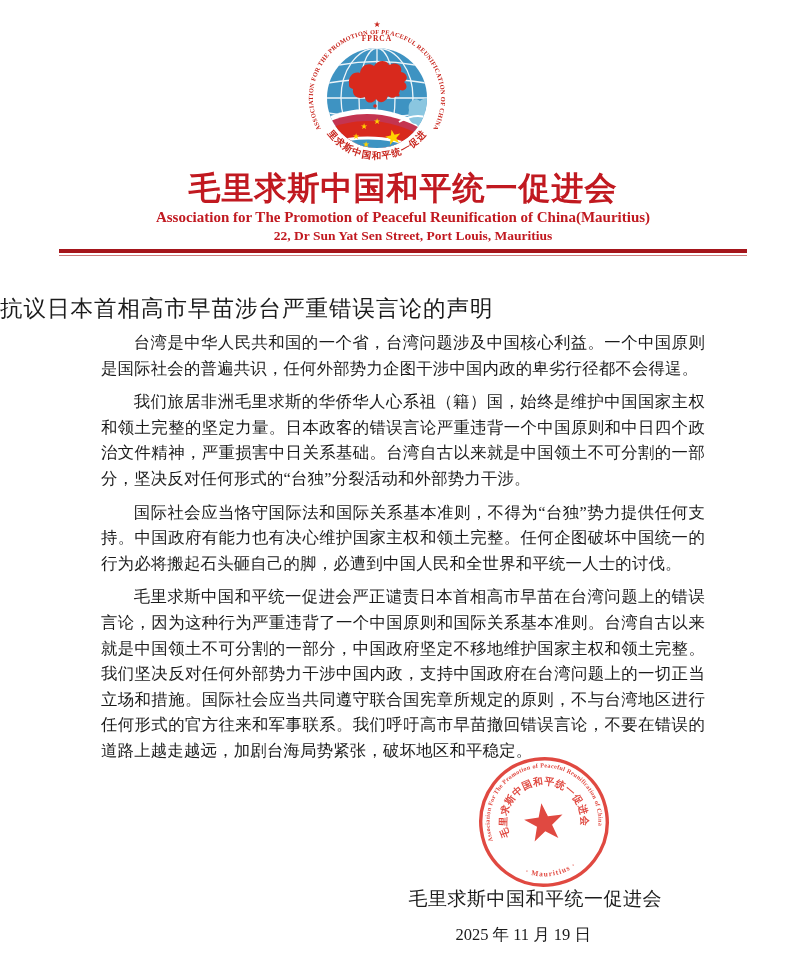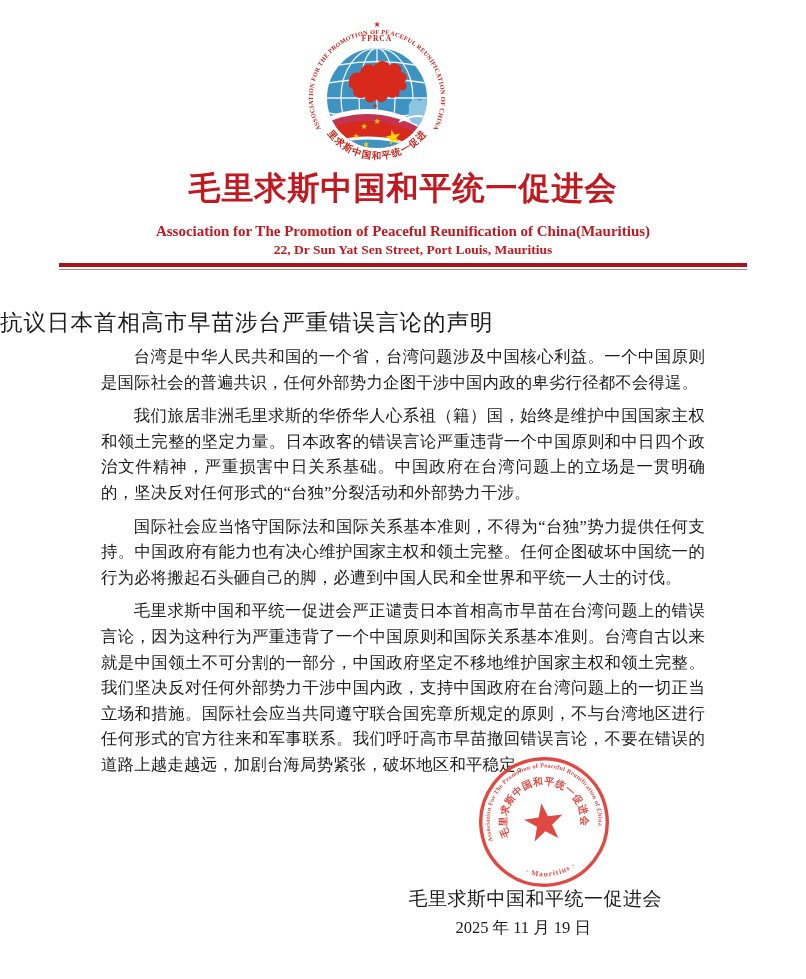--- a/index.html
+++ b/index.html
@@ -24,21 +24,21 @@
     font-family:"Liberation Sans","DejaVu Sans",sans-serif;
     font-weight:bold;
     font-size:32px;line-height:40px;
     color:#C11920;
     letter-spacing:1px;
   }
   .org-en{
     text-align:center;
     font-weight:bold;
     font-size:15px;line-height:19px;
-    margin-top:14px;
+    margin-top:0;
     color:#C11920;
   }
   .org-addr{
     text-align:center;
     font-weight:bold;
     font-size:13.5px;line-height:17px;
     color:#C11920;
     padding-left:20px;
   }
   .divider{
@@ -79,21 +79,21 @@
     position:absolute;
     right:144px;top:886px;
     text-align:center;
   }
   .sig-name{
     font-size:19px;line-height:26px;
     letter-spacing:0.5px;
     color:#1b1b1b;
   }
   .sig-date{
-    margin-top:5px;
+    margin-top:12px;
     font-size:16.5px;line-height:22px;
     color:#1b1b1b;
     padding-right:24px;
   }
   svg{font-family:"Liberation Serif","DejaVu Serif",serif;}
 </style>
 </head>
 <body>
 
 <div class="page">
@@ -168,21 +168,21 @@
     <h1 class="org-zh">毛里求斯中国和平统一促进会</h1>
     <div class="org-en">Association for The Promotion of Peaceful Reunification of China(Mauritius)</div>
     <div class="org-addr">22, Dr Sun Yat Sen Street, Port Louis, Mauritius</div>
     <div class="divider"></div>
   </header>
 
   <main>
     <h2 class="doc-title">抗议日本首相高市早苗涉台严重错误言论的声明</h2>
     <div class="body-text">
       <p>台湾是中华人民共和国的一个省，台湾问题涉及中国核心利益。一个中国原则是国际社会的普遍共识，任何外部势力企图干涉中国内政的卑劣行径都不会得逞。</p>
-      <p>我们旅居非洲毛里求斯的华侨华人心系祖（籍）国，始终是维护中国国家主权和领土完整的坚定力量。日本政客的错误言论严重违背一个中国原则和中日四个政治文件精神，严重损害中日关系基础。中国政府在台湾问题上的立场是一贯明确的，坚决反对任何形式的“台独”分裂活动和外部势力干涉。</p>
+      <p>我们旅居非洲毛里求斯的华侨华人心系祖（籍）国，始终是维护中国国家主权和领土完整的坚定力量。日本政客的错误言论严重违背一个中国原则和中日四个政治文件精神，严重损害中日关系基础。台湾自古以来就是中国领土不可分割的一部分，坚决反对任何形式的“台独”分裂活动和外部势力干涉。</p>
       <p>国际社会应当恪守国际法和国际关系基本准则，不得为“台独”势力提供任何支持。中国政府有能力也有决心维护国家主权和领土完整。任何企图破坏中国统一的行为必将搬起石头砸自己的脚，必遭到中国人民和全世界和平统一人士的讨伐。</p>
       <p>毛里求斯中国和平统一促进会严正谴责日本首相高市早苗在台湾问题上的错误言论，因为这种行为严重违背了一个中国原则和国际关系基本准则。台湾自古以来就是中国领土不可分割的一部分，中国政府坚定不移地维护国家主权和领土完整。我们坚决反对任何外部势力干涉中国内政，支持中国政府在台湾问题上的一切正当立场和措施。国际社会应当共同遵守联合国宪章所规定的原则，不与台湾地区进行任何形式的官方往来和军事联系。我们呼吁高市早苗撤回错误言论，不要在错误的道路上越走越远，加剧台海局势紧张，破坏地区和平稳定。</p>
     </div>
   </main>
 
   <div class="seal">
     <svg width="136" height="136" viewBox="0 0 200 200">
       <defs>
         <path id="sealArcEn" d="M 29.4,137.5 A 80,80 0 1 1 170.6,137.5" fill="none"></path>
         <path id="sealArcBottom" d="M 51.9,163.9 A 80,80 0 0 0 148.1,163.9" fill="none"></path>

